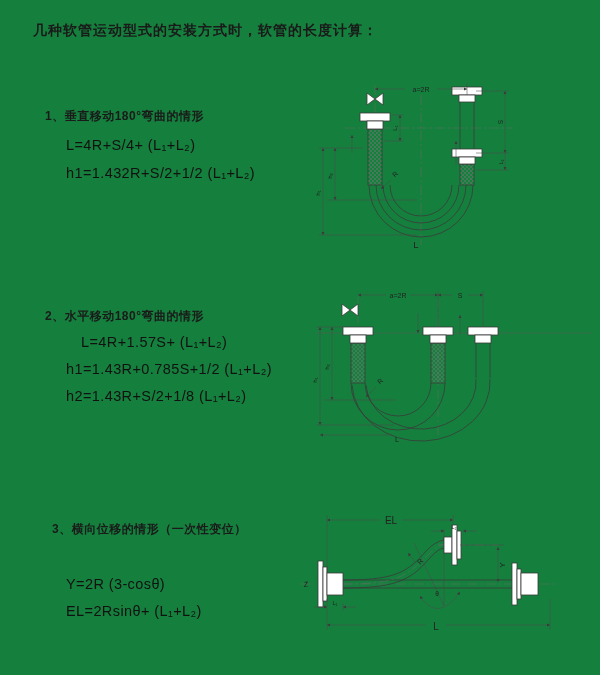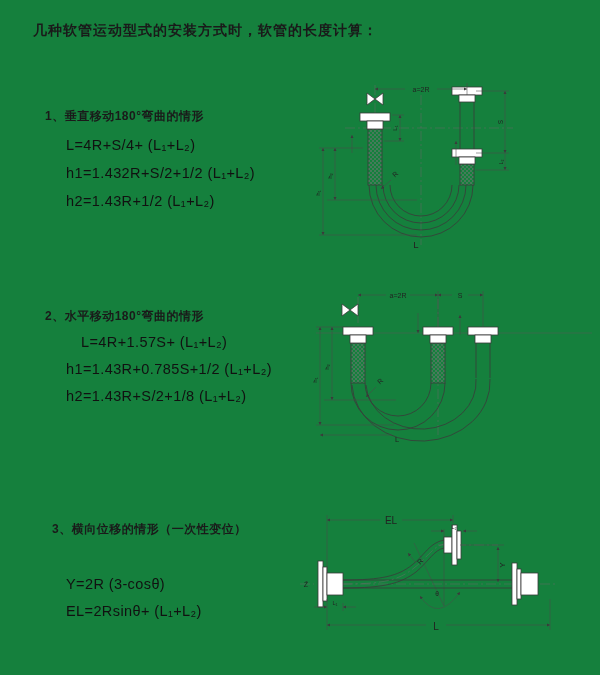--- a/index.html
+++ b/index.html
@@ -19,21 +19,20 @@
 </head>
 <body>
 
 <div class="page">
 
   <div class="title">几种软管运动型式的安装方式时，软管的长度计算：</div>
 
   <div class="heading" style="left:45px;top:108px">1、垂直移动180°弯曲的情形</div>
   <div class="formula" style="left:66px;top:137px">L=4R+S/4+ (L₁+L₂)</div>
   <div class="formula" style="left:66px;top:165px">h1=1.432R+S/2+1/2 (L₁+L₂)</div>
-  <div class="formula" style="left:66px;top:193px">h2=1.43R+1/2 (L₁+L₂)</div>
 
   <svg style="left:313px;top:73px" width="232" height="182" viewBox="0 0 232 182">
     <defs>
       <marker id="a1" viewBox="0 0 8 8" refX="7" refY="4" markerWidth="7" markerHeight="7" orient="auto-start-reverse">
         <path d="M0,0.5 L7,4 L0,7.5 Z" fill="#3a3a3a"></path>
       </marker>
       <pattern id="br1" patternUnits="userSpaceOnUse" width="4" height="4">
         <path d="M0,4 L4,0 M0,0 L4,4" stroke="#777" stroke-width="0.5"></path>
       </pattern>
     </defs>

